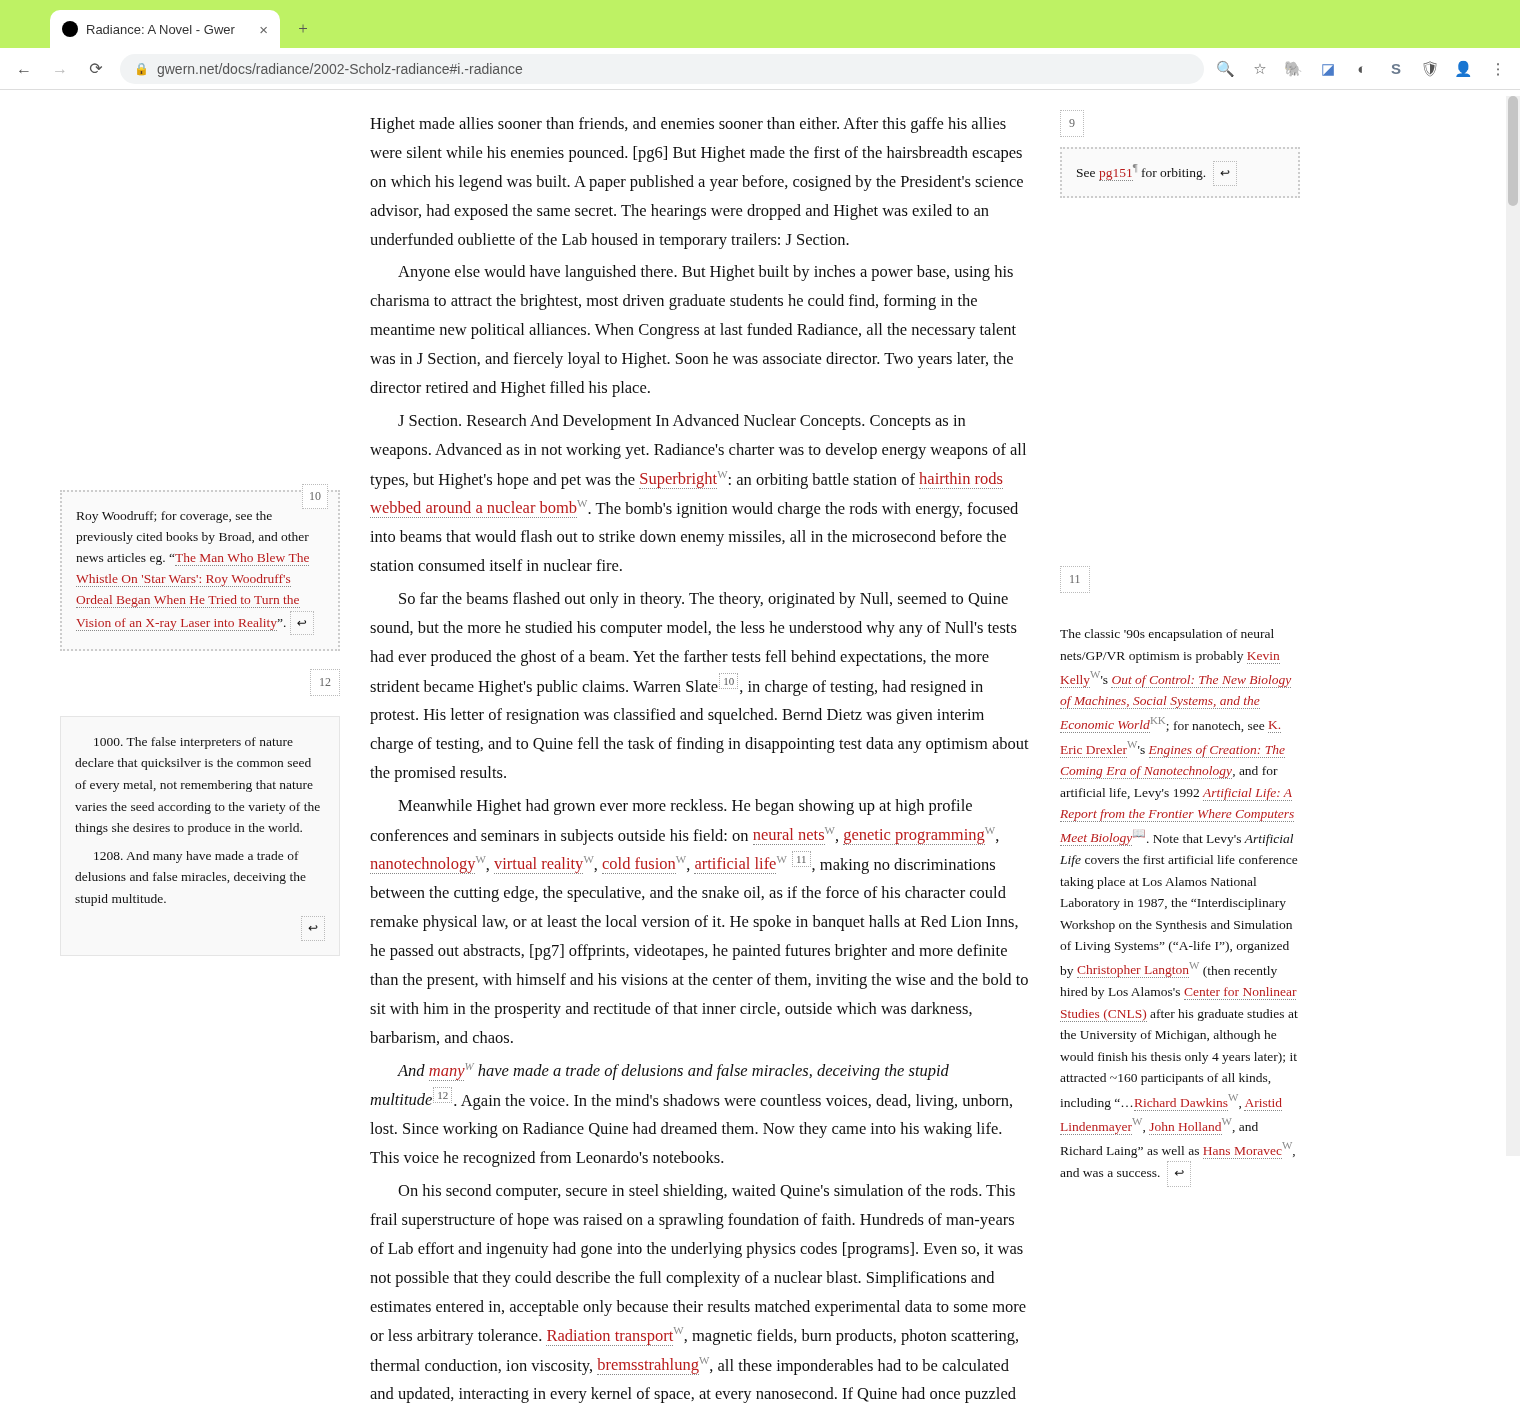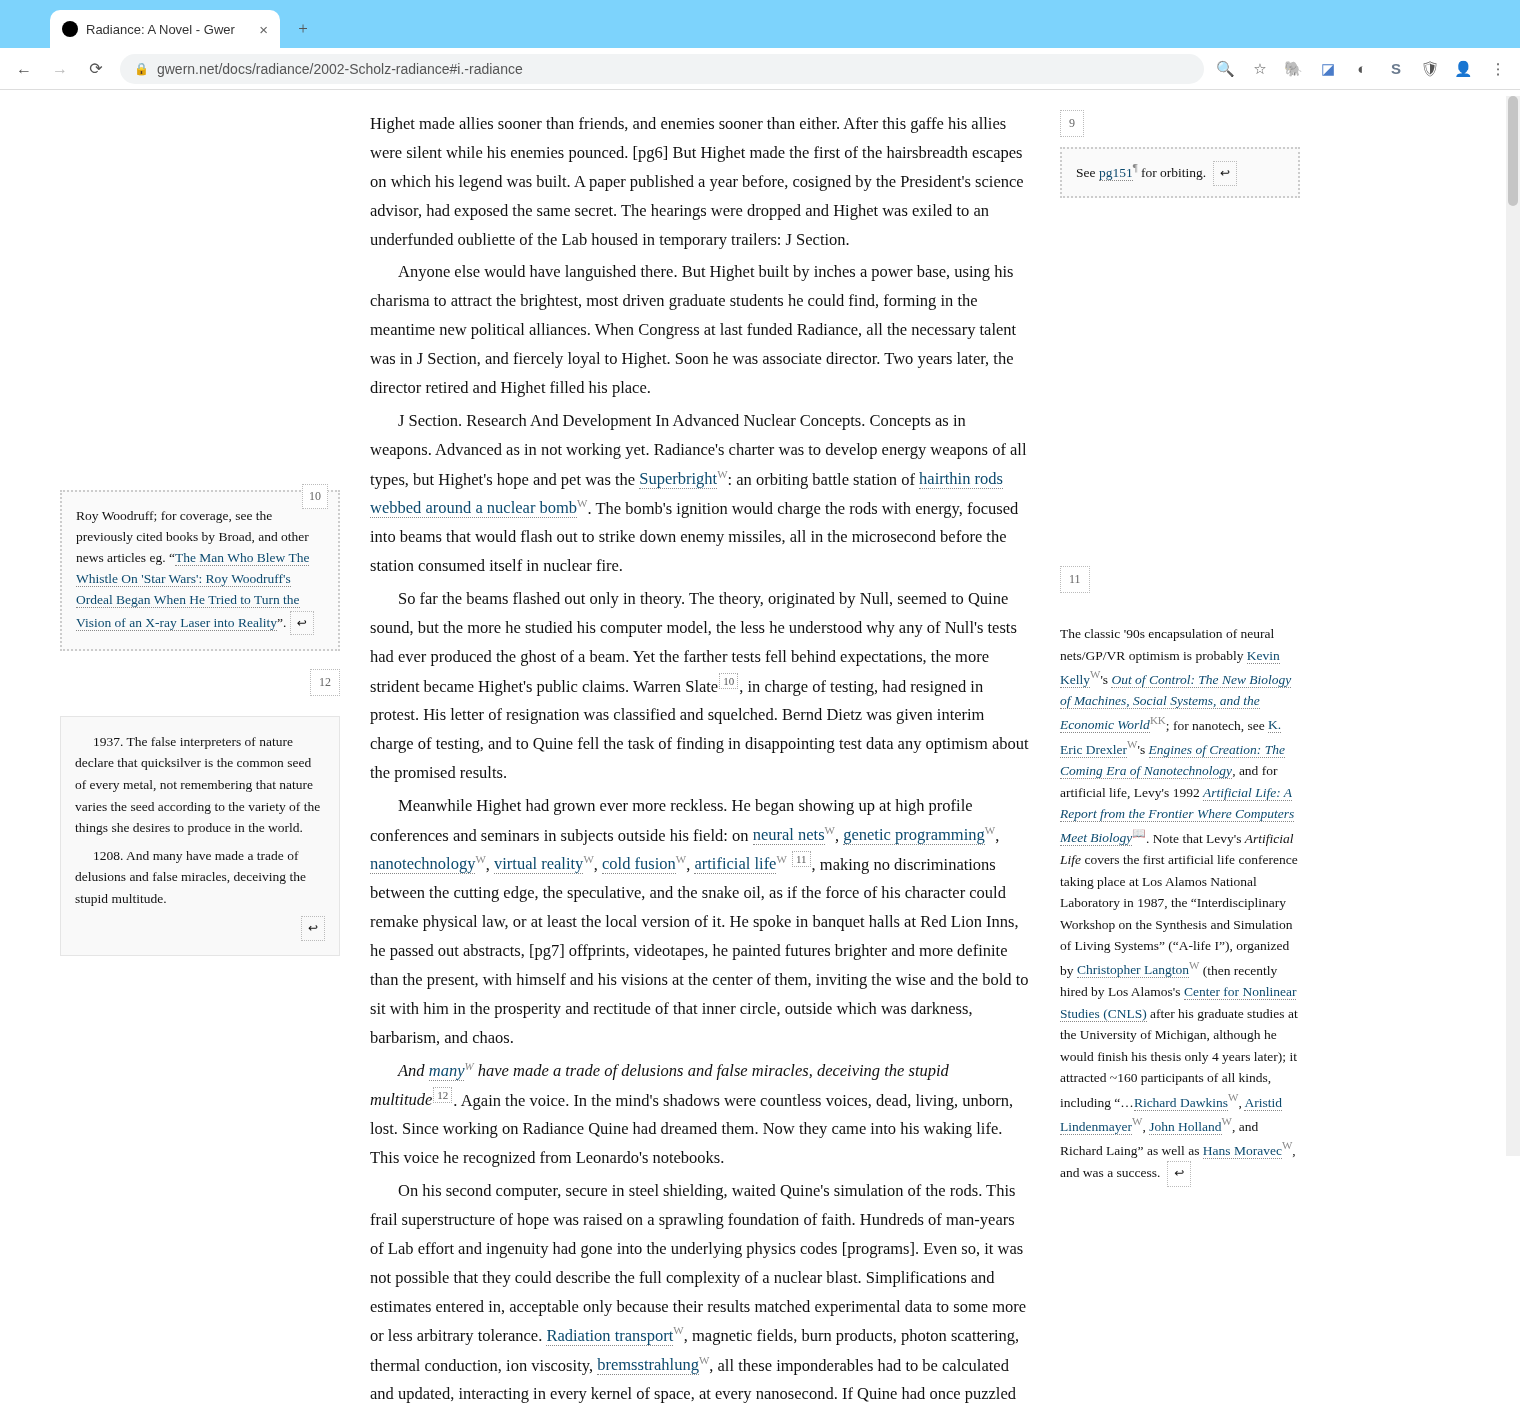--- a/index.html
+++ b/index.html
@@ -1,33 +1,33 @@
 <!DOCTYPE html>
 <html><head>
 <meta charset="utf-8">
 <style>
 *{margin:0;padding:0;box-sizing:border-box}
 body{font-family:Georgia,'Times New Roman',serif;background:#fff;color:#111;width:1520px;height:1415px;overflow:hidden}
-.chrome{background:#7dd3fc;height:48px;display:flex;align-items:end;padding-left:50px}
+.chrome{background:#bef264;height:48px;display:flex;align-items:end;padding-left:50px}
 .tab{background:#fff;height:38px;width:230px;border-radius:10px 10px 0 0;display:flex;align-items:center;padding:0 12px;font-family:Arial,sans-serif;font-size:13px;color:#333;gap:8px}
 .tab-icon{width:16px;height:16px;background:#000;border-radius:50%}
 .tab-close{margin-left:auto;font-size:15px;color:#666;cursor:pointer}
 .new-tab{width:30px;height:30px;display:flex;align-items:center;justify-content:center;color:#555;font-size:17px;margin-left:8px;margin-bottom:4px}
 .toolbar{background:#fff;height:42px;display:flex;align-items:center;padding:0 12px;border-bottom:1px solid #ddd;font-family:Arial,sans-serif;gap:12px}
 .nav-btn{width:24px;height:24px;display:flex;align-items:center;justify-content:center;color:#555;font-size:16px}
 .url-bar{flex:1;height:30px;background:#f1f3f4;border-radius:15px;display:flex;align-items:center;padding:0 14px;font-size:14px;color:#555;gap:8px}
 .lock{font-size:12px}
 .tb-icons{display:flex;gap:14px;align-items:center}
 .tb-icon{width:20px;height:20px;display:flex;align-items:center;justify-content:center;color:#555;font-size:15px}
 .content{display:grid;grid-template-columns:280px 660px 240px;gap:30px;padding:20px 60px 0 60px;height:1325px;overflow:hidden}
 .col-left,.col-right{font-size:13.5px;line-height:1.55}
 .main{font-size:16.5px;line-height:1.75;color:#111}
 .main p{margin-bottom:4px;text-indent:28px}
 .main p:first-child{text-indent:0}
-a{color:#0c4a6e;text-decoration:none;border-bottom:1px dotted #888}
+a{color:#b91c1c;text-decoration:none;border-bottom:1px dotted #888}
 .sup{font-size:11px;vertical-align:super;color:#555;padding:1px 3px;border:1px dotted #aaa;margin:0 1px}
 .sup-w{font-size:11px;vertical-align:super;color:#888}
 .italic{font-style:italic}
 .side-box{border:2px dotted #ccc;padding:14px;margin-bottom:18px;position:relative;background:#fafafa}
 .side-num{position:absolute;top:-8px;right:10px;background:#fff;border:1px dotted #bbb;padding:2px 6px;font-size:12px;color:#666}
 .side-num-top{border:1px dotted #bbb;padding:3px 8px;font-size:12px;color:#666;display:inline-block;margin-bottom:10px}
 .ret{border:1px dotted #bbb;padding:2px 6px;font-size:12px;display:inline-block}
 .quote-box{border:1px solid #e5e5e5;background:#f9f9f9;padding:14px;font-size:13.5px;line-height:1.6;position:relative}
 .rside{font-size:13.5px;line-height:1.6}
 .scroll{position:absolute;right:0;top:96px;width:14px;height:1060px;background:#f0f0f0}
@@ -70,21 +70,21 @@
 
   <div class="col-left">
     <div style="height:380px"></div>
     <div class="side-box">
       <span class="side-num">10</span>
       <span>Roy Woodruff; for coverage, see the previously cited books by Broad, and other news articles eg. </span>“<a>The Man Who Blew The Whistle On 'Star Wars': Roy Woodruff's Ordeal Began When He Tried to Turn the Vision of an X-ray Laser into Reality</a>”<span>.</span>
       <span class="ret">↩</span>
     </div>
     <div style="text-align:right;margin:8px 0"><span class="side-num-top">12</span></div>
     <div class="quote-box" style="margin-top:10px">
-      <p style="text-indent:18px">1937. The false interpreters of nature declare that quicksilver is the common seed of every metal, not remembering that nature varies the seed according to the variety of the things she desires to produce in the world.</p>
+      <p style="text-indent:18px">1000. The false interpreters of nature declare that quicksilver is the common seed of every metal, not remembering that nature varies the seed according to the variety of the things she desires to produce in the world.</p>
       <p style="text-indent:18px;margin-top:6px">1208. And many have made a trade of delusions and false miracles, deceiving the stupid multitude.</p>
       <div style="text-align:right;margin-top:6px"><span class="ret">↩</span></div>
     </div>
   </div>
 
   <div class="main">
     <p>Highet made allies sooner than friends, and enemies sooner than either. After this gaffe his allies were silent while his enemies pounced. [pg6] But Highet made the first of the hairsbreadth escapes on which his legend was built. A paper published a year before, cosigned by the President's science advisor, had exposed the same secret. The hearings were dropped and Highet was exiled to an underfunded oubliette of the Lab housed in temporary trailers: J Section.</p>
     <p>Anyone else would have languished there. But Highet built by inches a power base, using his charisma to attract the brightest, most driven graduate students he could find, forming in the meantime new political alliances. When Congress at last funded Radiance, all the necessary talent was in J Section, and fiercely loyal to Highet. Soon he was associate director. Two years later, the director retired and Highet filled his place.</p>
     <p><span>J Section. Research And Development In Advanced Nuclear Concepts. Concepts as in weapons. Advanced as in not working yet. Radiance's charter was to develop energy weapons of all types, but Highet's hope and pet was the </span><a><span>Superbright</span></a><span class="sup-w">W</span><span>: an orbiting battle station of </span><a><span>hairthin rods webbed around a nuclear bomb</span></a><span class="sup-w">W</span><span>. The bomb's ignition would charge the rods with energy, focused into beams that would flash out to strike down enemy missiles, all in the microsecond before the station consumed itself in nuclear fire.</span></p>
     <p><span>So far the beams flashed out only in theory. The theory, originated by Null, seemed to Quine sound, but the more he studied his computer model, the less he understood why any of Null's tests had ever produced the ghost of a beam. Yet the farther tests fell behind expectations, the more strident became Highet's public claims. Warren Slate</span><span class="sup">10</span><span>, in charge of testing, had resigned in protest. His letter of resignation was classified and squelched. Bernd Dietz was given interim charge of testing, and to Quine fell the task of finding in disappointing test data any optimism about the promised results.</span></p>

